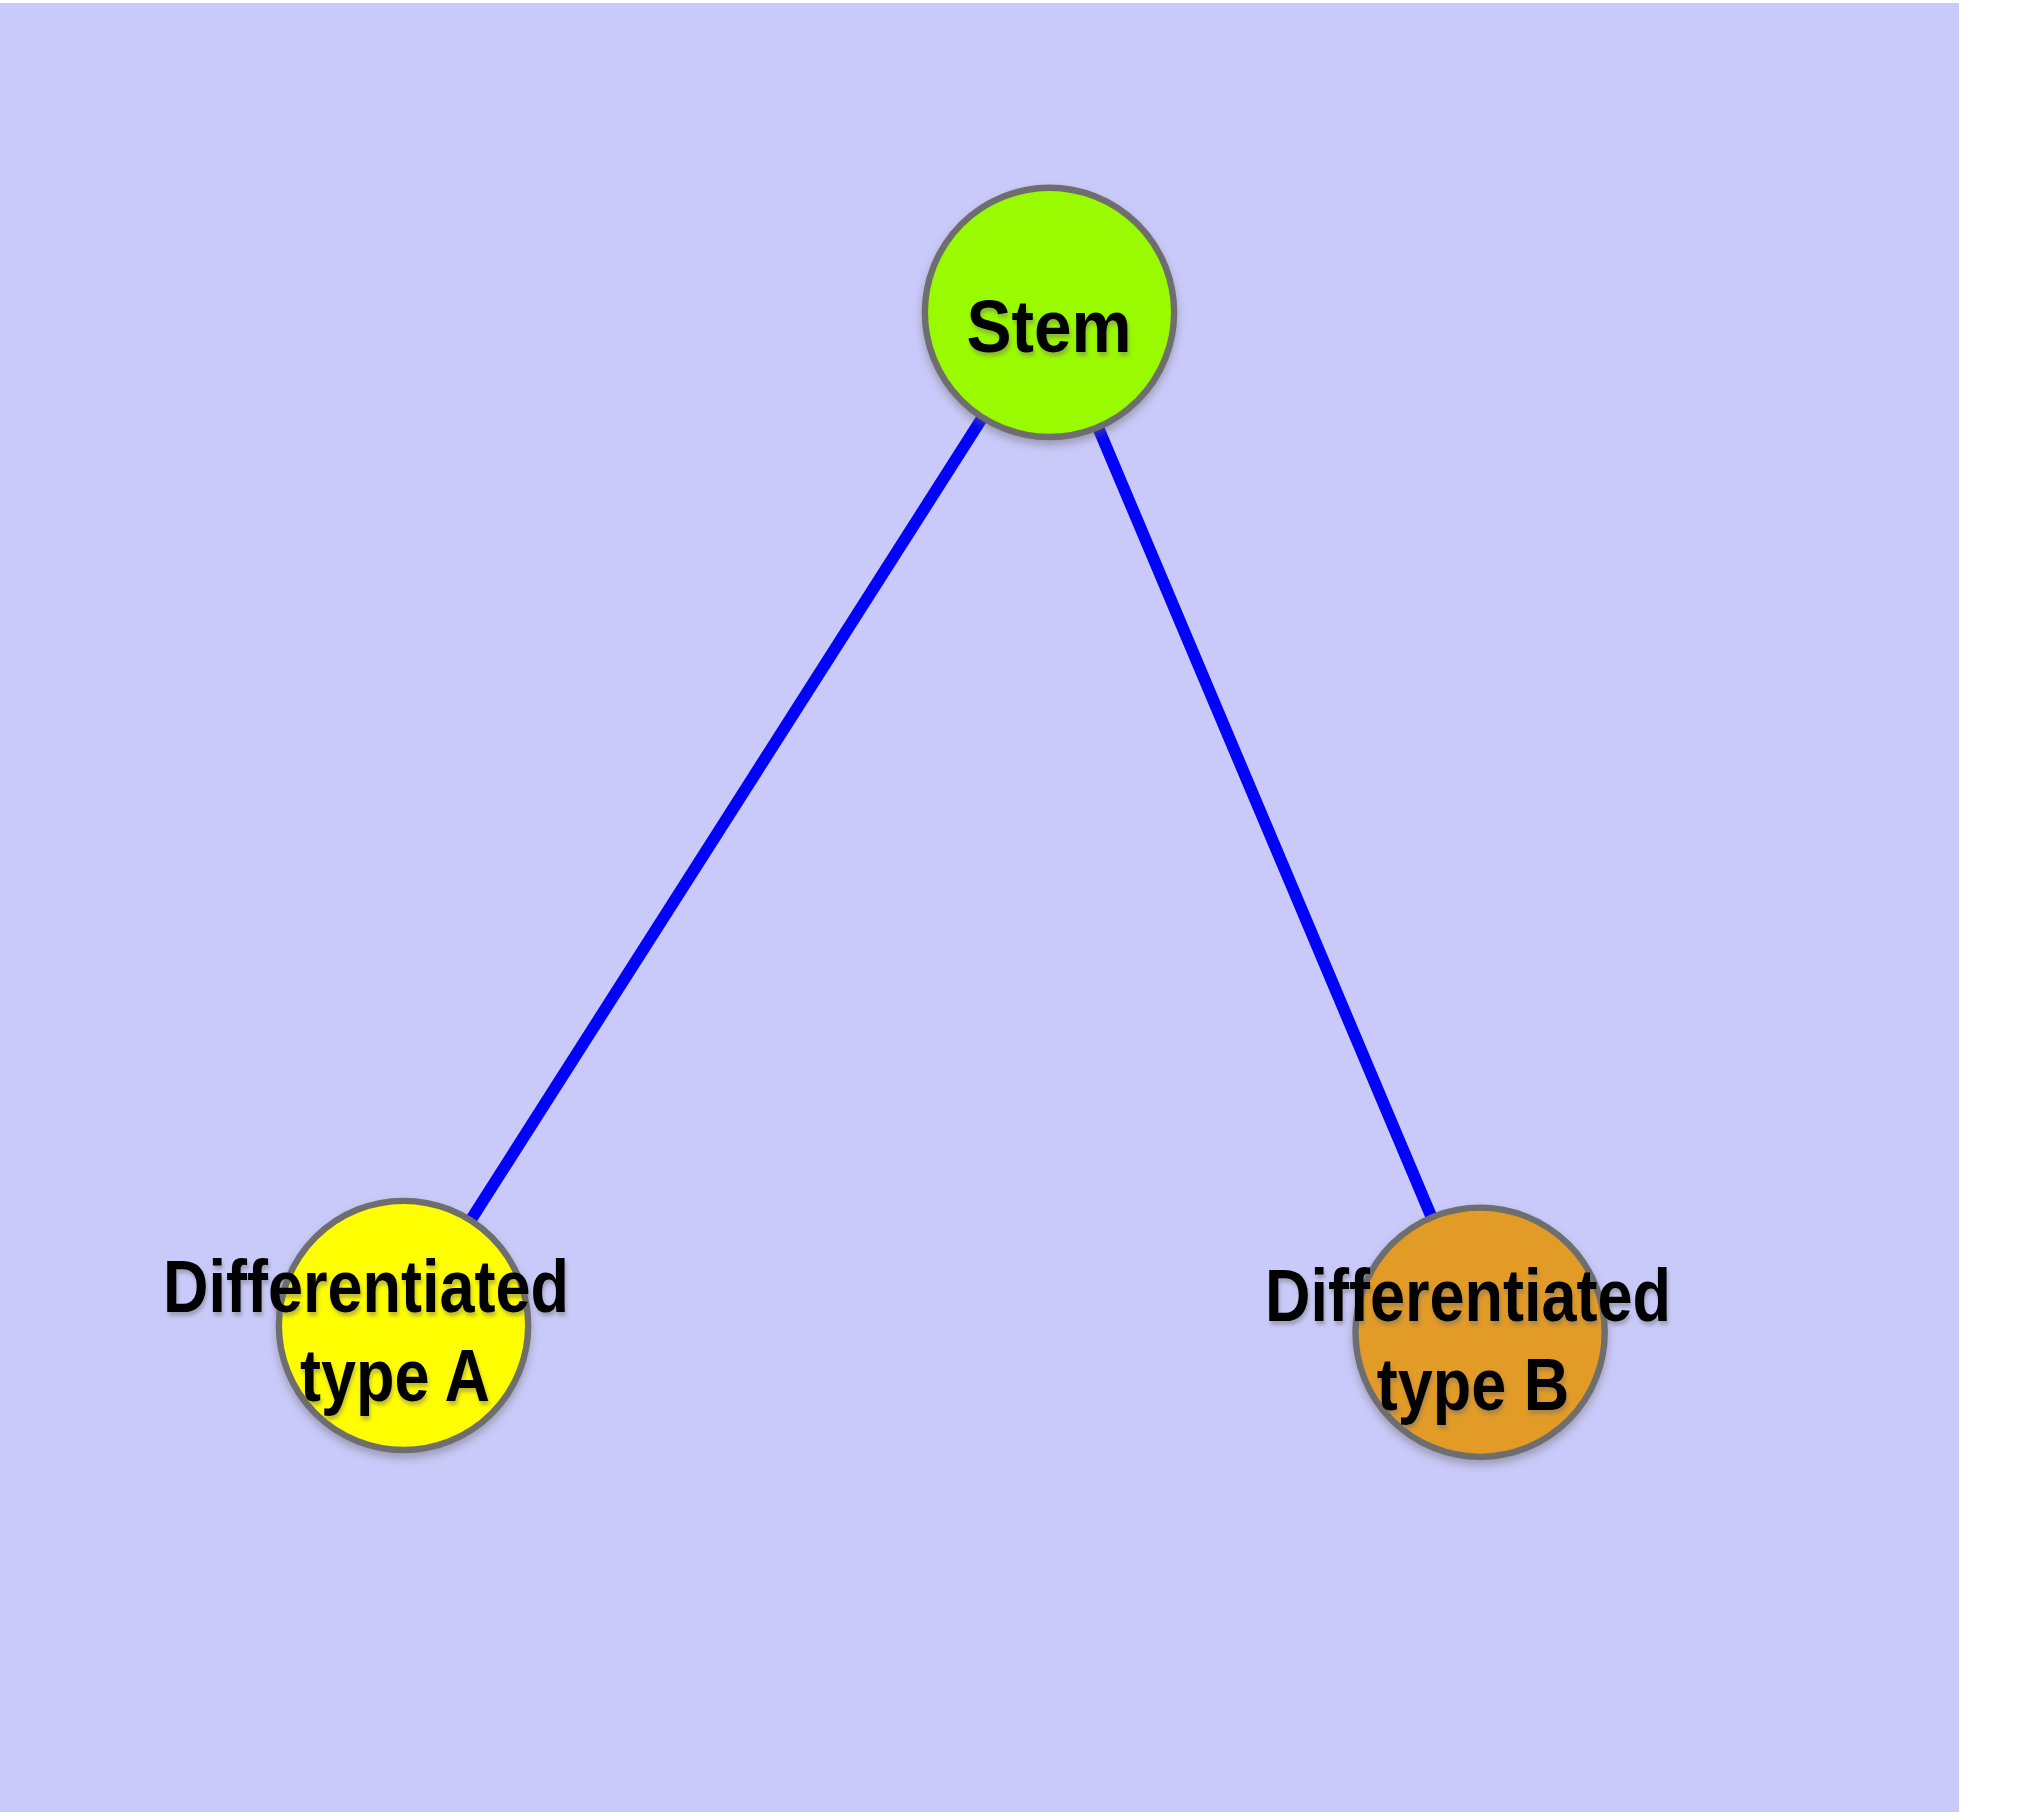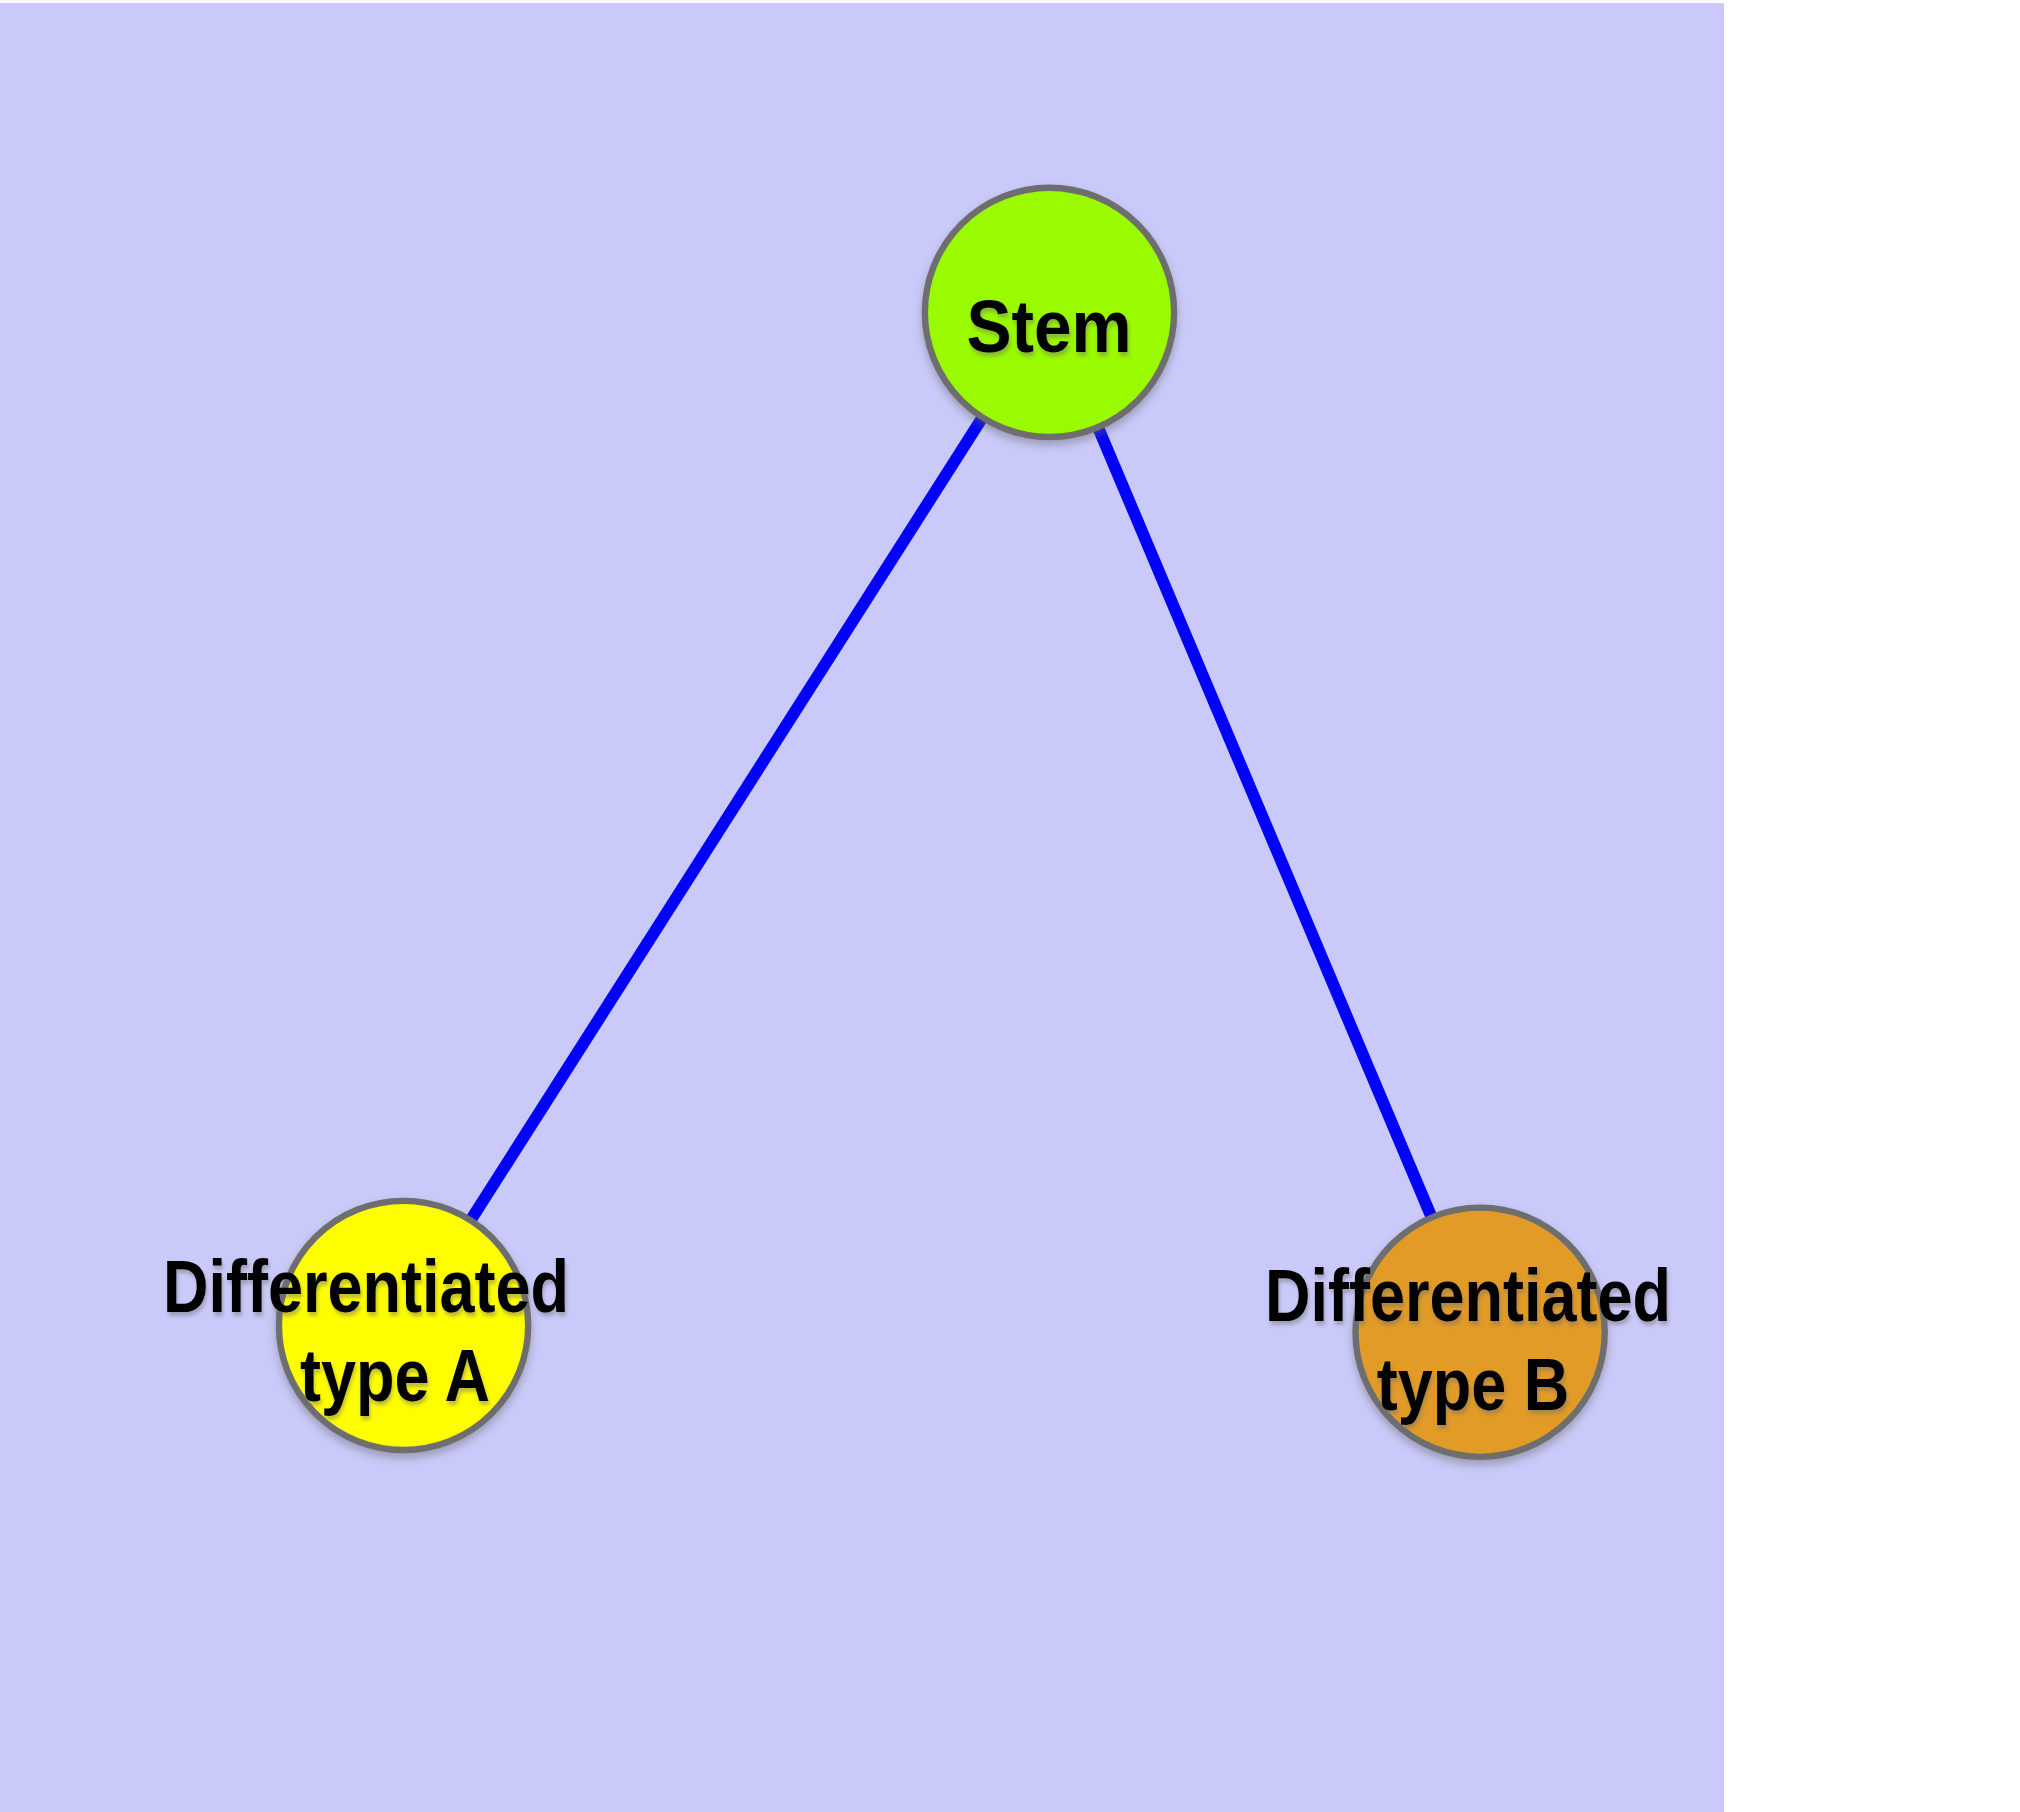--- a/index.html
+++ b/index.html
@@ -8,21 +8,21 @@
     background: #ffffff;
     width: 2021px;
     height: 1812px;
     overflow: hidden;
     font-family: "Liberation Sans", "DejaVu Sans", sans-serif;
   }
   #canvas {
     position: absolute;
     left: 0;
     top: 3.4px;
-    width: 1724px;
+    width: 1959px;
     height: 1809px;
     background: #cacafa; 
   }
   #graph-svg {
     position: absolute;
     left: 0;
     top: 0;
     width: 2021px;
     height: 1809px;
   }

